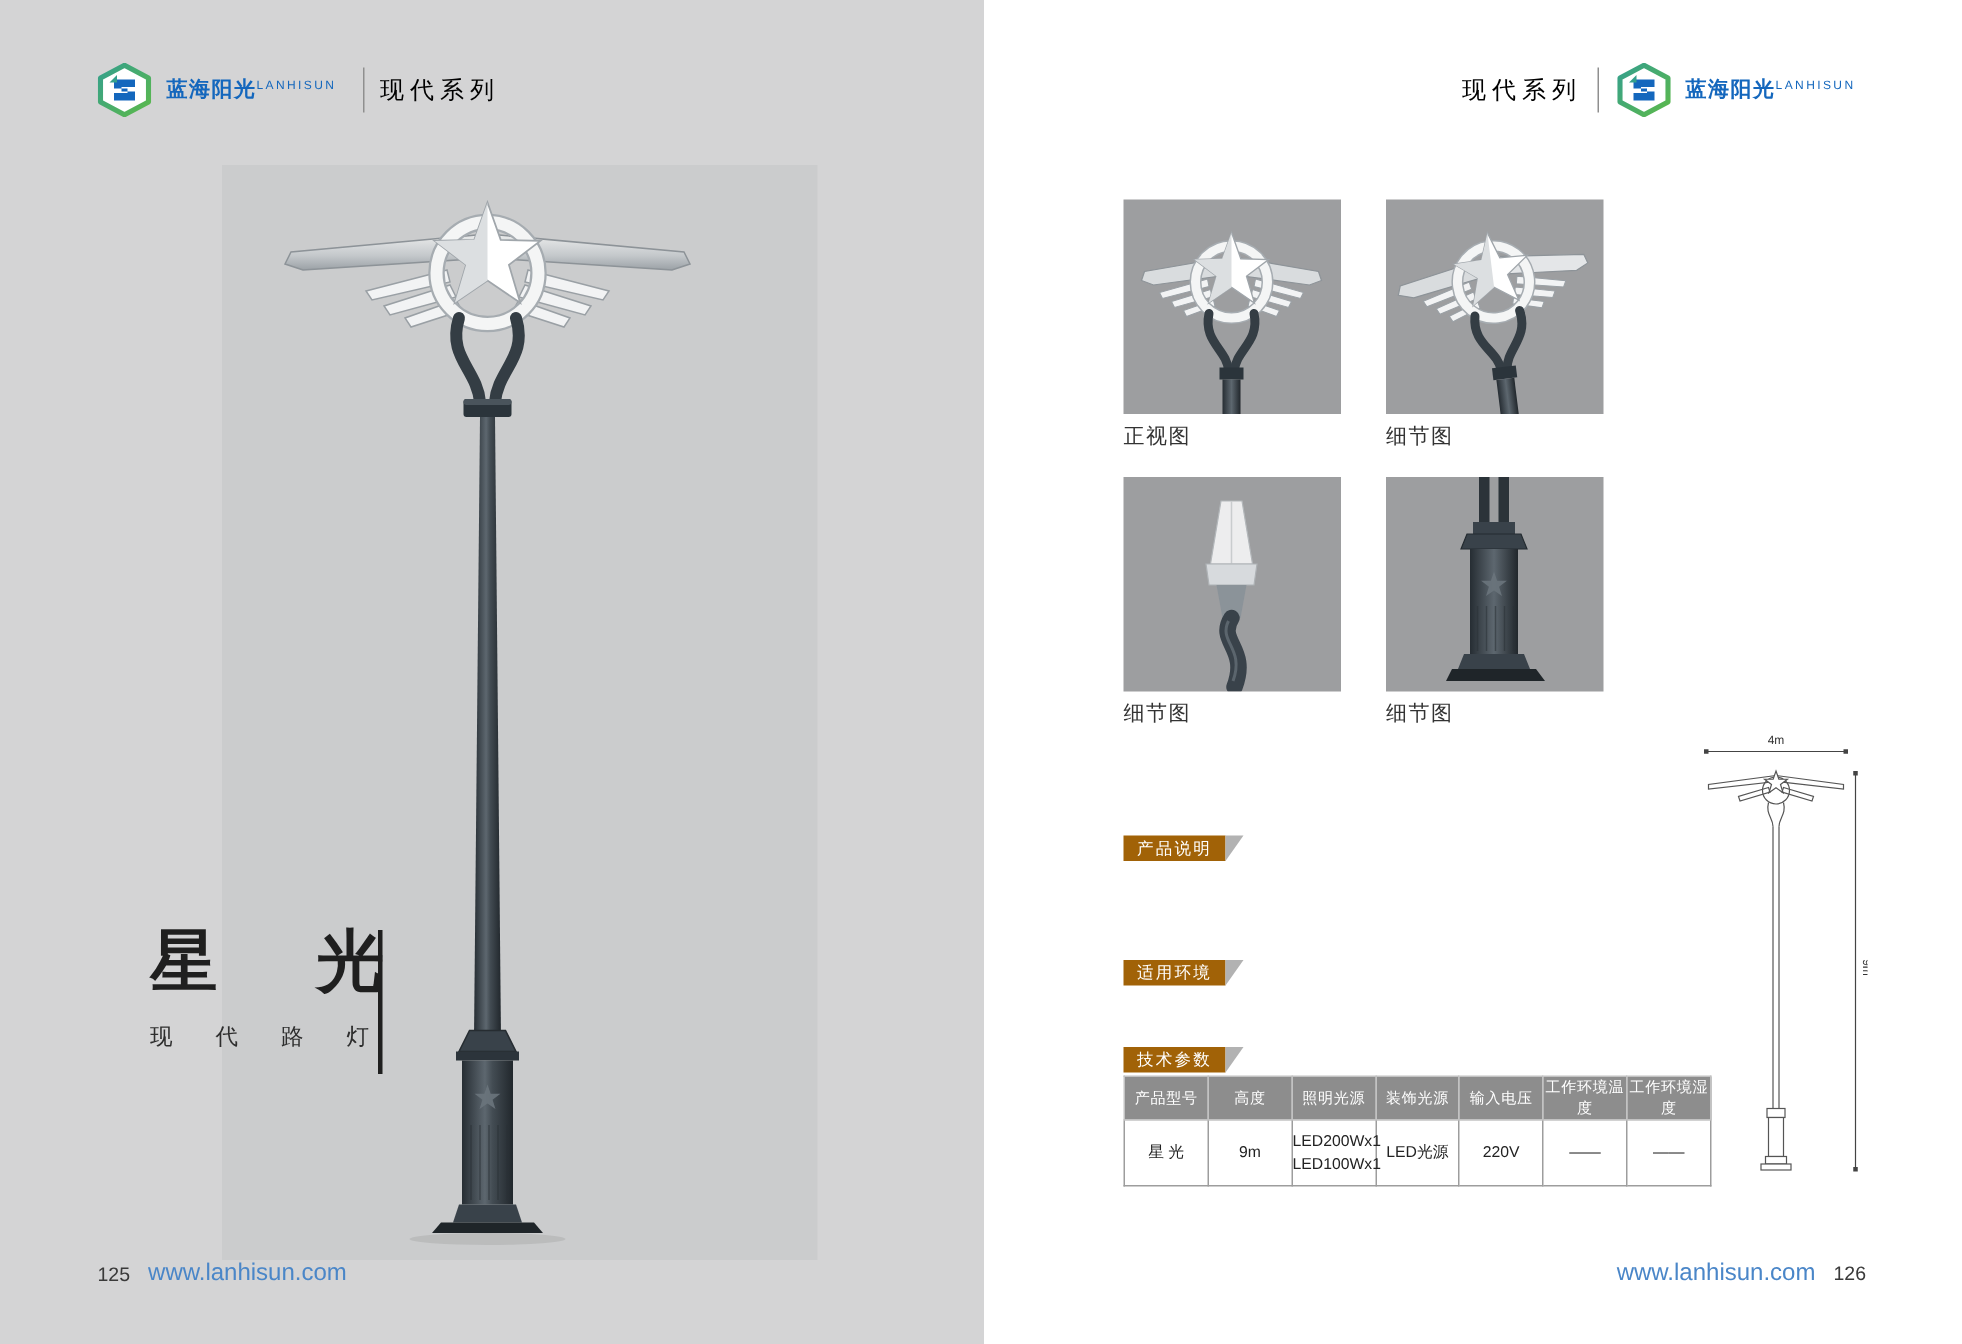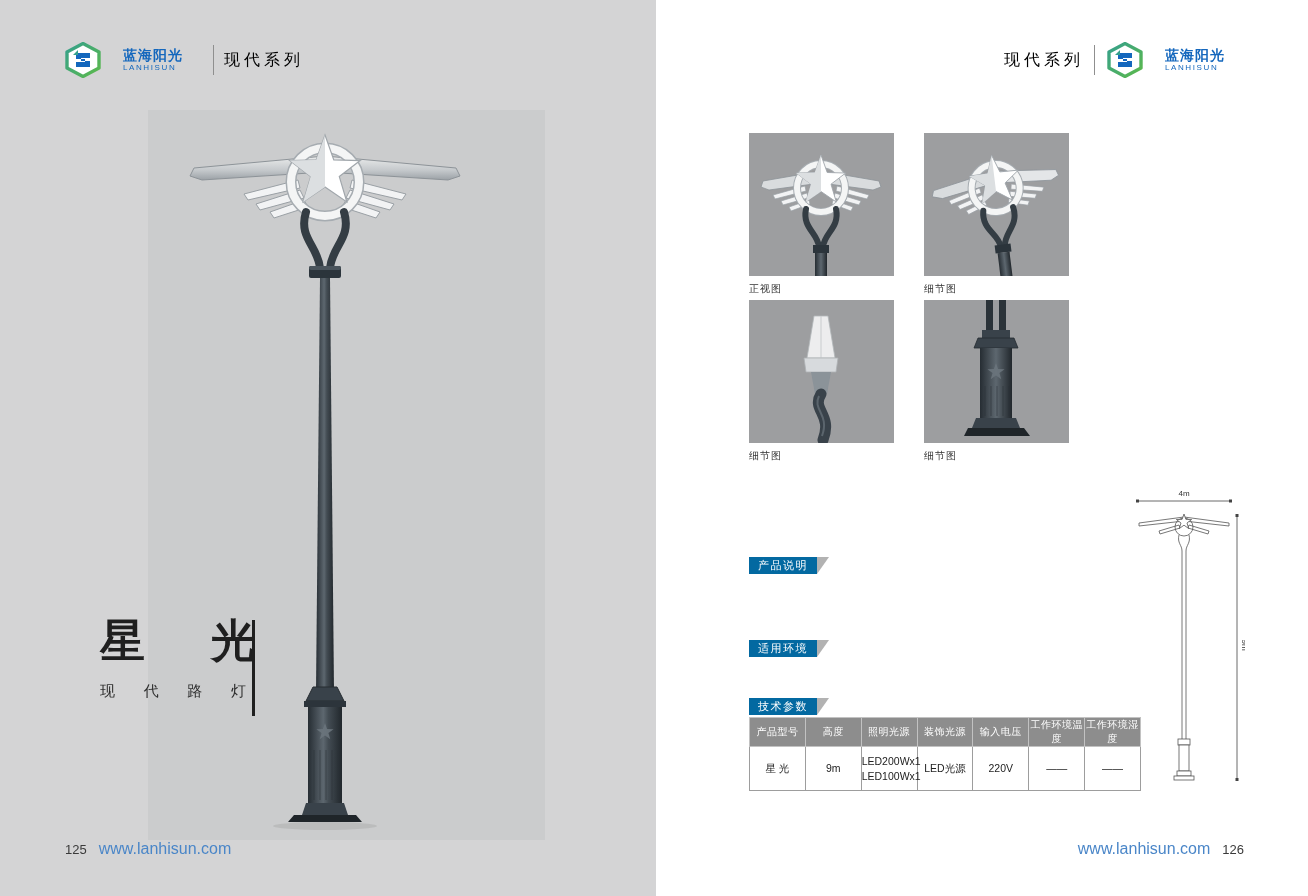--- a/index.html
+++ b/index.html
@@ -11,21 +11,21 @@
   .stage { position:absolute; left:0; top:0; width:1308px; height:896px; }
 
   
   .page-left  { position:absolute; left:0; top:0; width:656px; height:896px; background:#d4d4d5; }
   .page-right { position:absolute; left:656px; top:0; width:652px; height:896px; background:#ffffff; }
 
   .brand { position:absolute; display:flex; align-items:center; }
   .brand-left  { left:63px; top:42px; }
   .brand-right { right:63px; top:42px; }
   .brand .logo { width:40px; height:36px; }
-  .brand .names { display:flex; flex-direction:column; justify-content:center; margin:0 20px; }
+  .brand .names { display:flex; justify-content:center; margin:0 8px; }
   .brand .cn { font-size:14px; font-weight:bold; color:#1467bd; letter-spacing:1px; line-height:1.1; }
   .brand .en { font-size:8px; font-weight:normal; color:#1467bd; letter-spacing:1.6px; line-height:1.2; }
   .brand .divider { width:1px; height:30px; background:#8f8f8f; margin:0 10px; }
   .brand .series { font-size:16px; color:#000000; letter-spacing:4px; font-weight:400; }
 
   .main-image-panel {
     position:absolute; left:148px; top:110px; width:397px; height:730px;
     background:#cbcccd;
   }
   .main-image-panel svg { display:block; width:100%; height:100%; }
@@ -43,30 +43,30 @@
   .site-url { font-size:16px; color:#4a86c8; }
 
   
   .gallery {
     position:absolute; left:749px; top:133px;
     display:grid; grid-template-columns:145px 145px; column-gap:30px;
   }
   .thumb-cell { display:flex; flex-direction:column; }
   .thumb-img { width:145px; height:143px; background:#9d9ea0; overflow:hidden; }
   .thumb-img svg { display:block; width:100%; height:100%; }
-  .thumb-label { height:24px; font-size:10px; color:#333; padding-top:6px; letter-spacing:1px; }
+  .thumb-label { height:42px; font-size:14px; color:#333; padding-top:6px; letter-spacing:1px; }
 
   
   .dim-drawing { position:absolute; left:1133px; top:487px; width:112px; height:300px; }
   .dim-drawing svg { display:block; width:100%; height:100%; }
 
   
   .badge {
     position:absolute; display:inline-flex; align-items:center;
-    height:17px; padding:0 9px; background:#0369a1; color:#fff;
+    height:17px; padding:0 9px; background:#a16207; color:#fff;
     font-size:11px; letter-spacing:1.5px;
   }
   .badge::after {
     content:""; position:absolute; right:-12px; top:0;
     border-top:17px solid #b2b2b2; border-right:12px solid transparent;
   }
   .badge-desc { left:749px; top:557px; }
   .badge-env  { left:749px; top:640px; }
   .badge-spec { left:749px; top:698px; }
 

